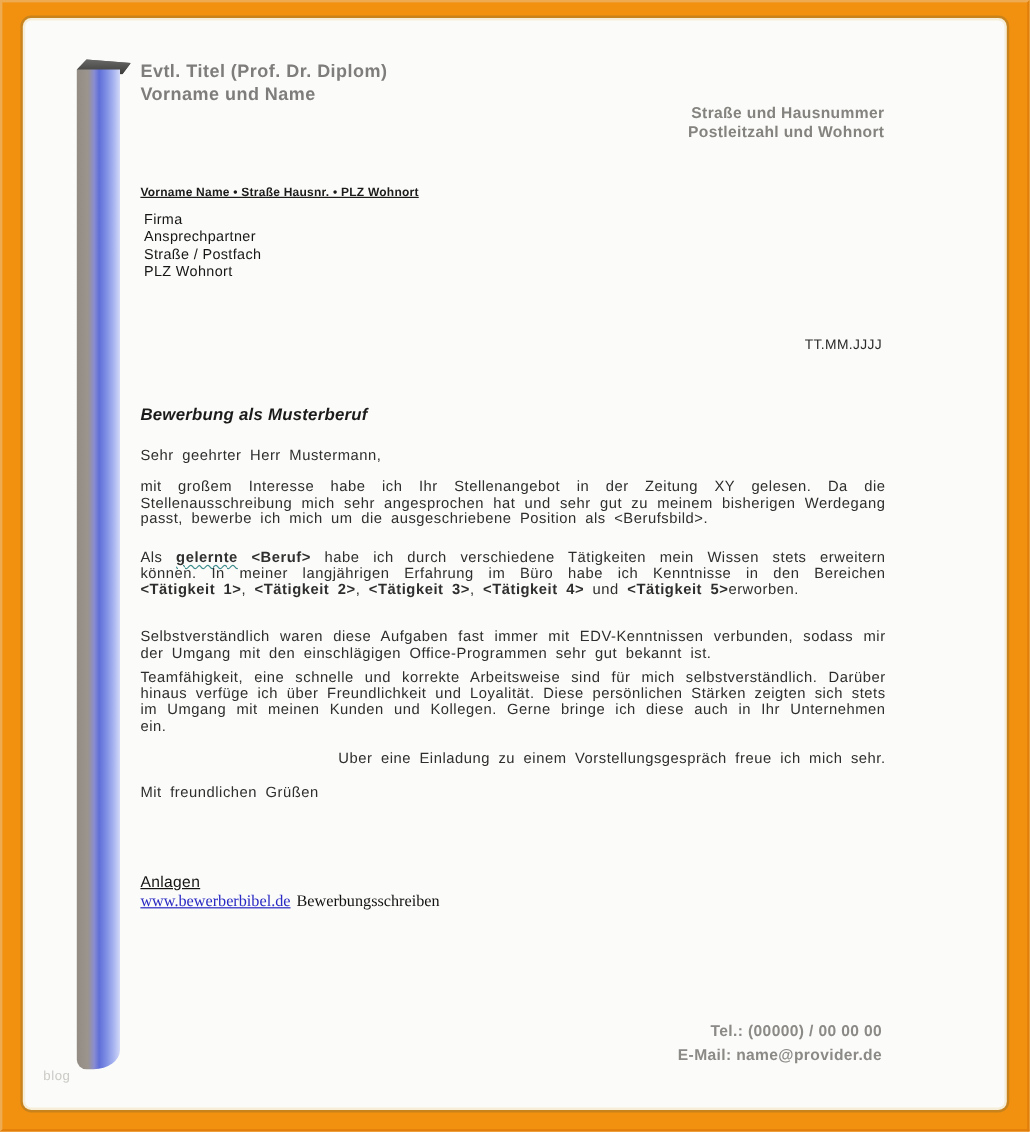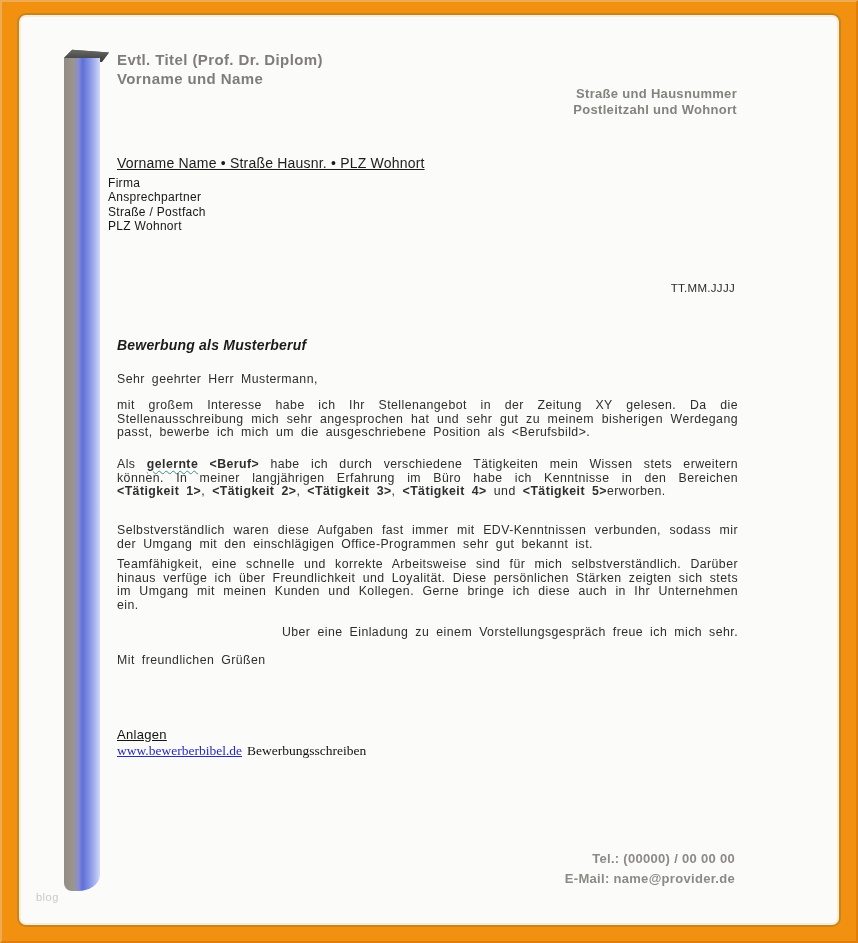--- a/index.html
+++ b/index.html
@@ -39,25 +39,25 @@
     font-size:15px;font-weight:bold;color:#7e7d7b;
     line-height:19px;letter-spacing:.4px;
   }
   .hdr-addr{
     position:absolute;top:86px;right:121px;text-align:right;
     font-size:13px;font-weight:bold;color:#84837f;
     line-height:16px;letter-spacing:.3px;
   }
   .sender-line{
     position:absolute;left:117px;top:155px;
-    font-size:14px;font-weight:normal;color:#1c1c1c;
+    font-size:10px;font-weight:bold;color:#1c1c1c;
     text-decoration:underline;letter-spacing:.2px;
   }
   .recipient{
-    position:absolute;left:108px;top:176px;
+    position:absolute;left:120px;top:176px;
     font-size:12px;color:#161616;line-height:14.4px;letter-spacing:.3px;
   }
   .date{
     position:absolute;top:282px;right:123px;
     font-size:11.5px;color:#2b2b2b;letter-spacing:.3px;
   }
   .subject{
     position:absolute;left:117px;top:337px;
     font-size:14px;font-weight:bold;font-style:italic;color:#1b1b1b;
     letter-spacing:.2px;

